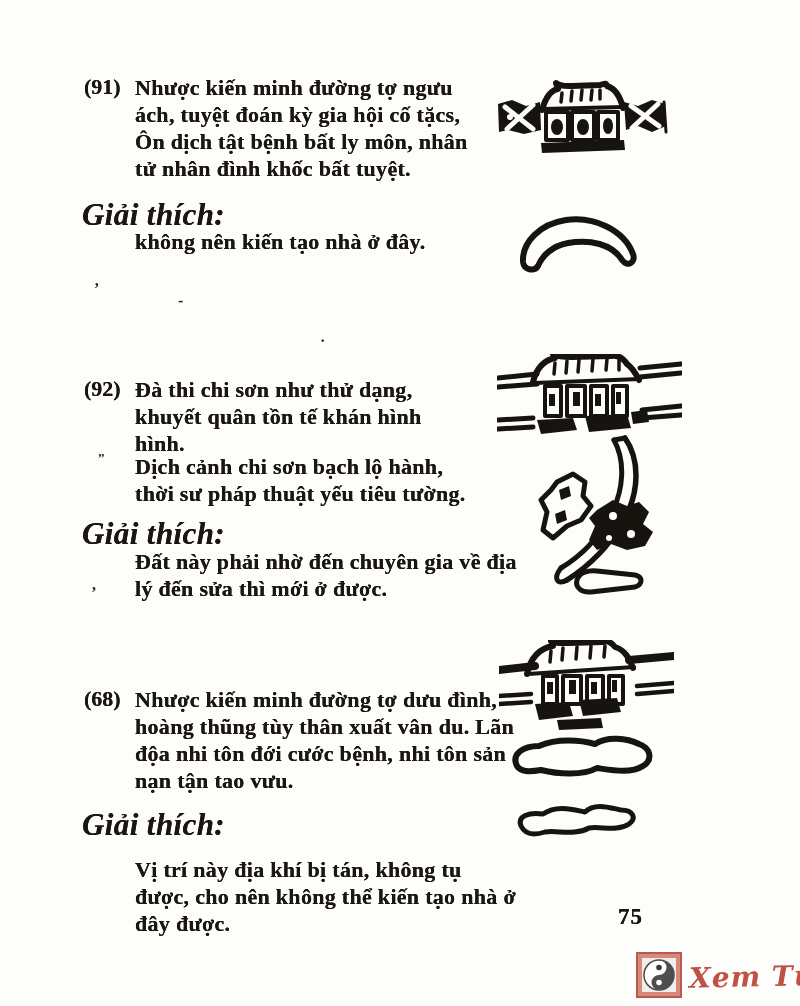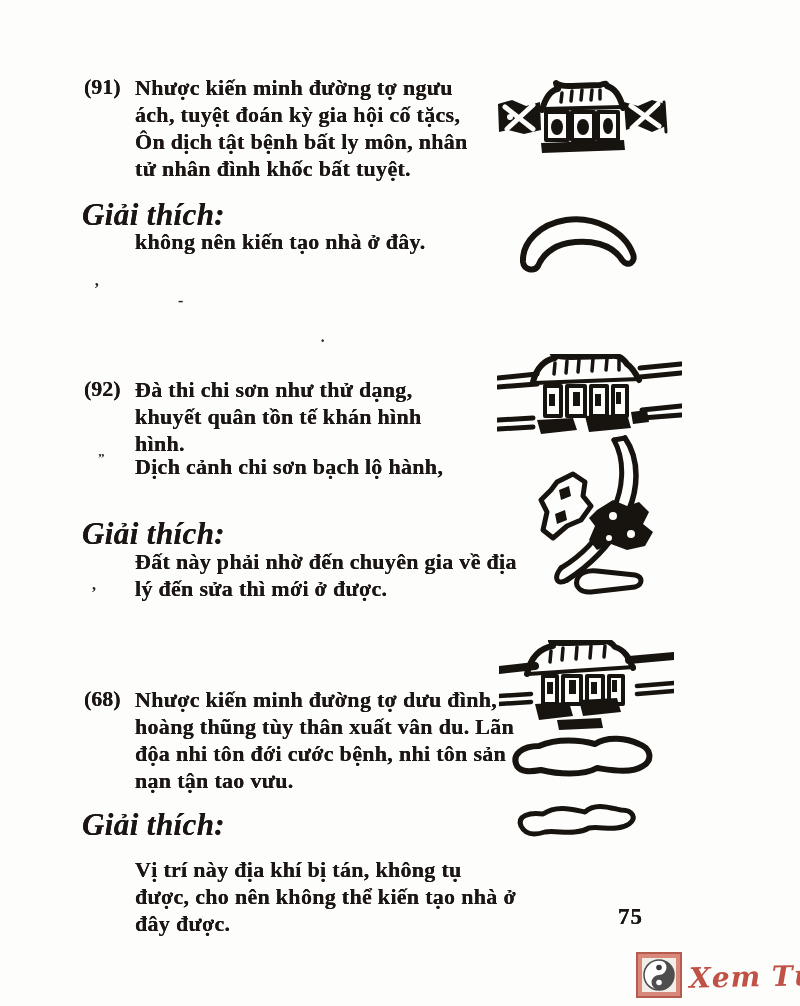--- a/index.html
+++ b/index.html
@@ -94,20 +94,21 @@
     <div class="vlines">
       <div class="vline">Đà thi chi sơn như thử dạng,</div>
       <div class="vline">khuyết quân tồn tế khán hình</div>
       <div class="vline">hình.</div>
     </div>
   </div>
 
   <div class="verse-block" style="left:84px;top:453px;">
     <div class="vlines">
       <div class="vline">Dịch cảnh chi sơn bạch lộ hành,</div>
+      <div class="vline">thời sư pháp thuật yếu tiêu tường.</div>
     </div>
   </div>
 
   <div class="gt" style="left:82px;top:516px;">Giải thích:</div>
 
   <div class="explain" style="left:135px;top:548px;">
     <div class="eline">Đất này phải nhờ đến chuyên gia về địa</div>
     <div class="eline">lý đến sửa thì mới ở được.</div>
   </div>
 

